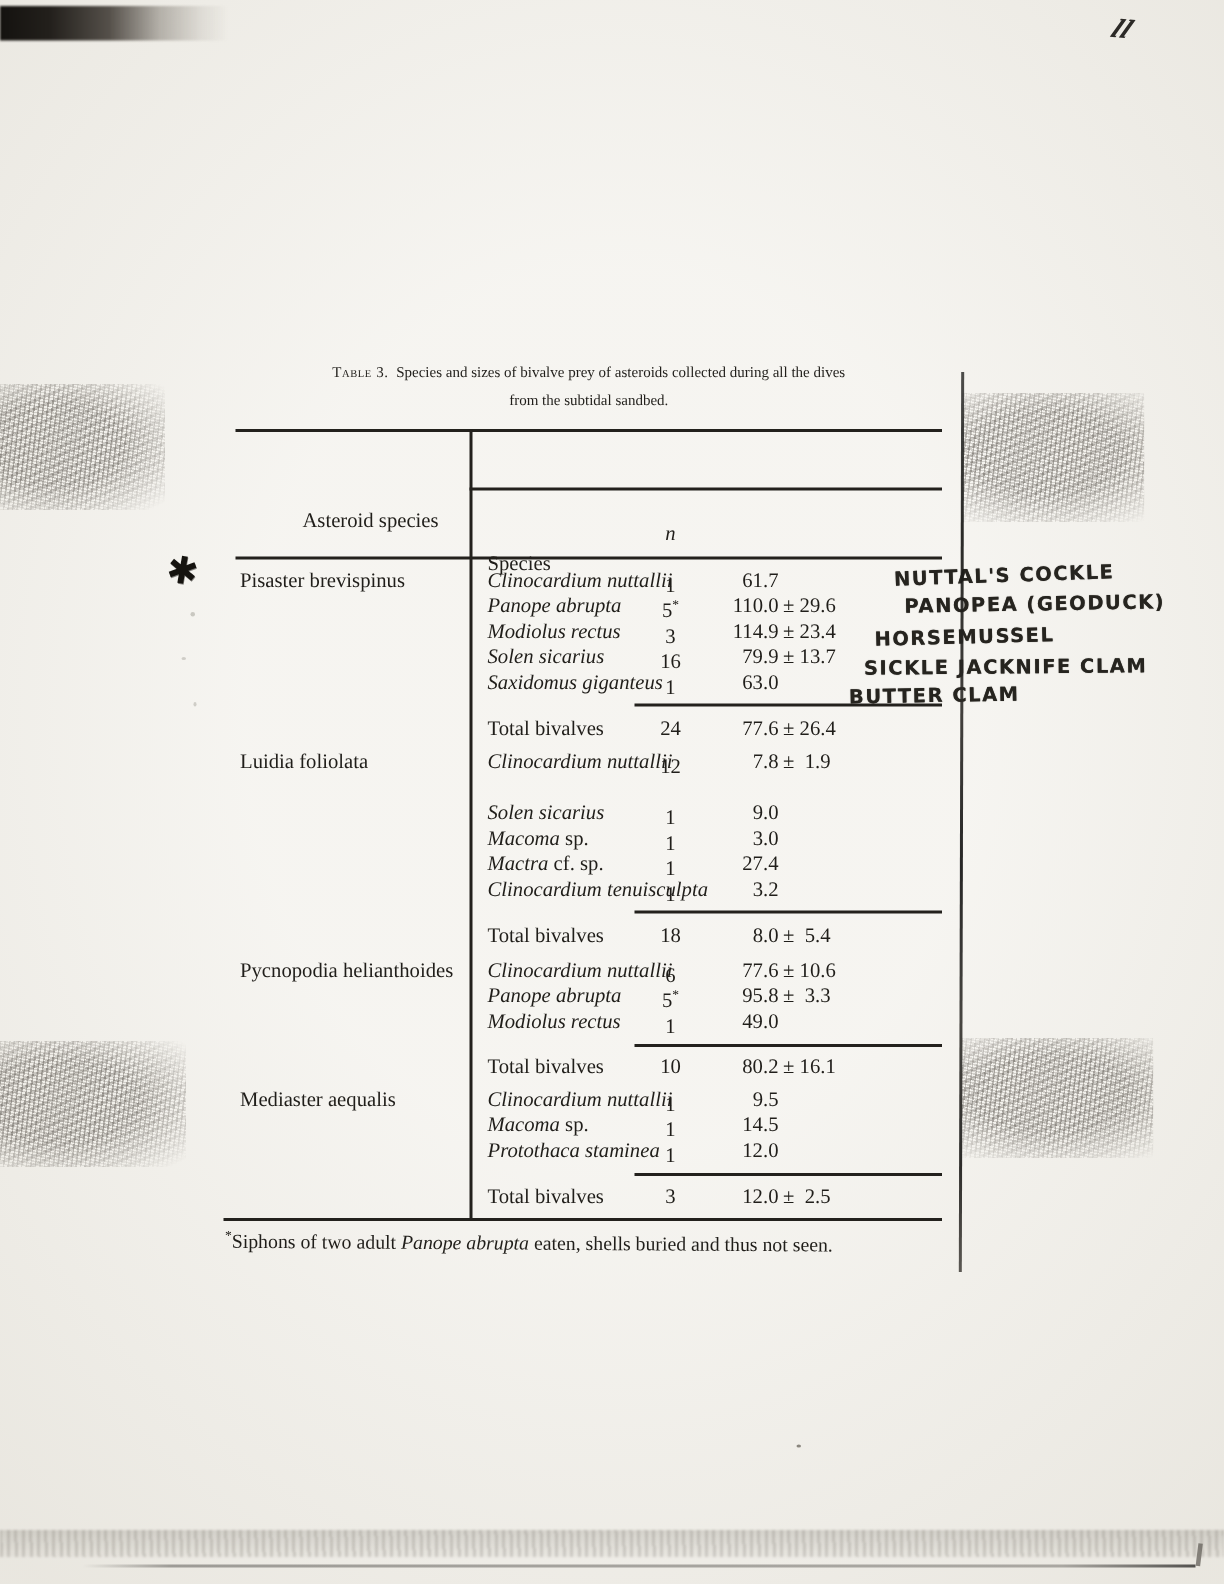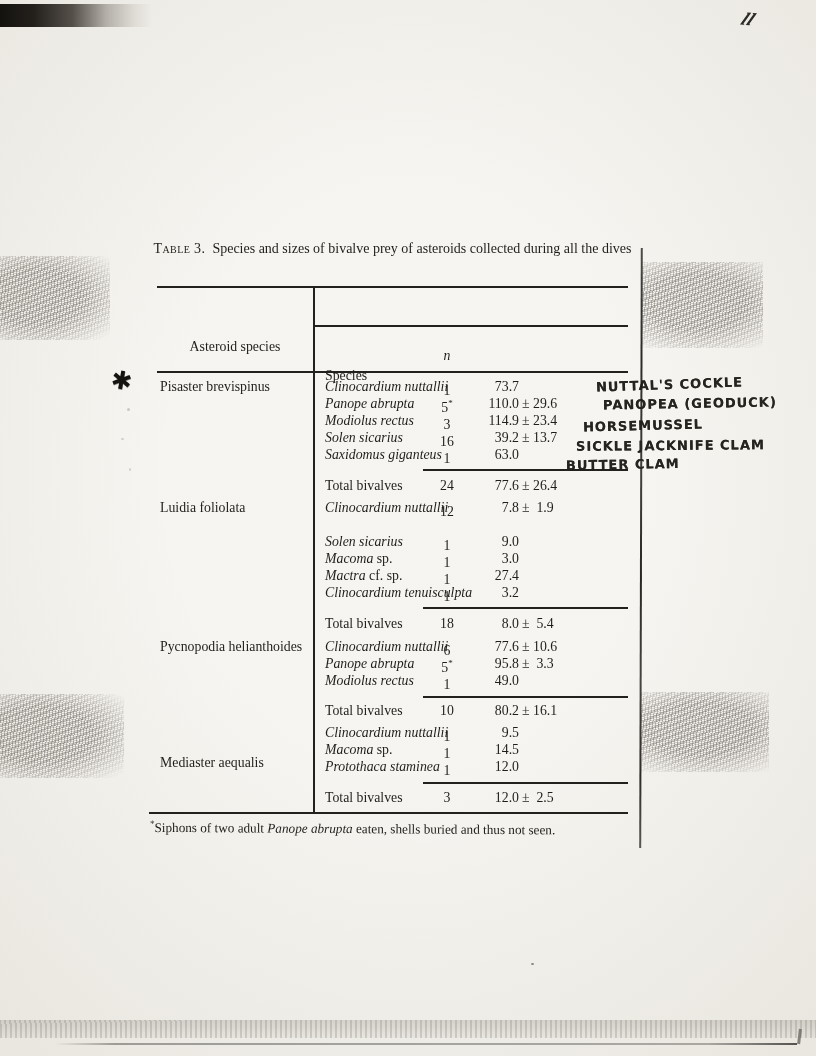--- a/index.html
+++ b/index.html
@@ -38,27 +38,27 @@
   .hand{position:absolute;z-index:4;font-family:"DejaVu Sans", sans-serif;font-weight:600;
         font-size:13px;letter-spacing:1px;color:#26241f;white-space:nowrap;
         text-shadow:0 0 .5px rgba(30,28,24,.8);}
   .corner-mark{position:absolute;left:742px;top:10px;font-family:"DejaVu Serif", serif;
         font-style:italic;font-weight:700;font-size:16px;color:#2c2a27;transform:skewX(-24deg) rotate(4deg);}
   .margin-star{position:absolute;left:111px;top:366px;font-size:25px;color:#15130f;
         transform:rotate(10deg);text-shadow:.5px .5px 0 rgba(20,18,14,.5);}
 
   
   .tbl{position:absolute;left:157px;top:237px;width:471px;height:590px;font-size:13.8px;line-height:17px;}
-  .title{position:absolute;left:-22px;top:2px;width:515px;text-align:center;font-size:14px;line-height:19px;}
+  .title{position:absolute;left:-22px;top:2px;width:515px;text-align:center;font-size:10px;line-height:19px;}
   .sc{font-variant:small-caps;letter-spacing:.4px;}
   .hr{position:absolute;background:#23211d;height:2px;}
   .hr.thin{height:1.5px;}
   .vr{position:absolute;background:#23211d;width:1.6px;}
   .ghead{position:absolute;left:156px;top:59px;width:315px;text-align:center;}
-  .ahead{position:absolute;left:0;top:101px;width:156px;text-align:center;}
+  .ahead{position:absolute;left:12px;top:101px;width:156px;text-align:center;}
   .shead{position:absolute;left:168px;top:107px;margin-top:23px;}
   .nhead{position:absolute;left:266px;top:110px;width:48px;text-align:center;font-style:italic;}
   .lhead{position:absolute;left:306px;top:93px;width:150px;text-align:center;line-height:17px;}
   .xbar{text-decoration:overline;}
   .row{position:absolute;left:0;width:471px;height:17px;white-space:nowrap;}
   .ast{position:absolute;left:0;width:160px;}
   .sp{position:absolute;left:168px;}
   .sp i{}
   .tl{position:absolute;left:168px;}
   .ncell{position:absolute;left:266px;width:48px;text-align:center;}
@@ -97,52 +97,53 @@
   <div class="hand" style="left:603px;top:396px;transform:rotate(-1deg);">PANOPEA (GEODUCK)</div>
   <div class="hand" style="left:583px;top:418px;transform:rotate(-1.5deg);">HORSEMUSSEL</div>
   <div class="hand" style="left:576px;top:438px;transform:rotate(-.5deg);">SICKLE JACKNIFE CLAM</div>
   <div class="hand" style="left:566px;top:457px;transform:rotate(-1deg);">BUTTER CLAM</div>
 
   <div class="tbl">
 
     <div class="title">
       <span class="sc">Table 3.</span>&nbsp;
       <span>Species and sizes of bivalve prey of asteroids collected during all the dives</span>
+      <div>from the subtidal sandbed.</div>
     </div>
 
     <div class="hr" style="left:0;top:49px;width:471px;"></div>
     <div class="hr thin" style="left:156px;top:88px;width:315px;"></div>
     <div class="hr" style="left:0;top:134px;width:471px;"></div>
     <div class="vr" style="left:156px;top:49px;height:526px;"></div>
     <div class="hr" style="left:-8px;top:575px;width:479px;"></div>
 
     <div class="ahead">Asteroid species</div>
     <div class="shead">Species</div>
     <div class="nhead">n</div>
 
     <div class="ast" style="top:141px;left:3px;">Pisaster brevispinus</div>
     <div class="row" style="top:141px;">
       <span class="sp"><i>Clinocardium nuttallii</i><span></span></span>
       <span class="ncell"><span>1</span><sup></sup></span>
-      <span class="lcell"><span class="mean">73.7</span><span class="sd"></span></span>
+      <span class="lcell"><span class="mean">61.7</span><span class="sd"></span></span>
     </div>
     <div class="row" style="top:158px;">
       <span class="sp"><i>Panope abrupta</i><span></span></span>
       <span class="ncell"><span>5</span><sup>*</sup></span>
       <span class="lcell"><span class="mean">110.0</span><span class="sd">± 29.6</span></span>
     </div>
     <div class="row" style="top:175px;">
       <span class="sp"><i>Modiolus rectus</i><span></span></span>
       <span class="ncell"><span>3</span><sup></sup></span>
       <span class="lcell"><span class="mean">114.9</span><span class="sd">± 23.4</span></span>
     </div>
     <div class="row" style="top:192px;">
       <span class="sp"><i>Solen sicarius</i><span></span></span>
       <span class="ncell"><span>16</span><sup></sup></span>
-      <span class="lcell"><span class="mean">39.2</span><span class="sd">± 13.7</span></span>
+      <span class="lcell"><span class="mean">79.9</span><span class="sd">± 13.7</span></span>
     </div>
     <div class="row" style="top:209px;">
       <span class="sp"><i>Saxidomus giganteus</i><span></span></span>
       <span class="ncell"><span>1</span><sup></sup></span>
       <span class="lcell"><span class="mean">63.0</span><span class="sd"></span></span>
     </div>
     <div class="hr thin" style="left:266px;top:232px;width:205px;"></div>
     <div class="row" style="top:240px;">
       <span class="tl">Total bivalves</span>
       <span class="ncell">24</span>
@@ -198,21 +199,21 @@
       <span class="ncell"><span>1</span><sup></sup></span>
       <span class="lcell"><span class="mean">49.0</span><span class="sd"></span></span>
     </div>
     <div class="hr thin" style="left:266px;top:459px;width:205px;"></div>
     <div class="row" style="top:465px;">
       <span class="tl">Total bivalves</span>
       <span class="ncell">10</span>
       <span class="lcell"><span class="mean">80.2</span><span class="sd">± 16.1</span></span>
     </div>
 
-    <div class="ast" style="top:487px;left:3px;margin-top:30px;">Mediaster aequalis</div>
+    <div class="ast" style="top:487px;left:3px;">Mediaster aequalis</div>
     <div class="row" style="top:487px;">
       <span class="sp"><i>Clinocardium nuttallii</i><span></span></span>
       <span class="ncell"><span>1</span><sup></sup></span>
       <span class="lcell"><span class="mean">9.5</span><span class="sd"></span></span>
     </div>
     <div class="row" style="top:504px;">
       <span class="sp"><i>Macoma</i><span> sp.</span></span>
       <span class="ncell"><span>1</span><sup></sup></span>
       <span class="lcell"><span class="mean">14.5</span><span class="sd"></span></span>
     </div>

